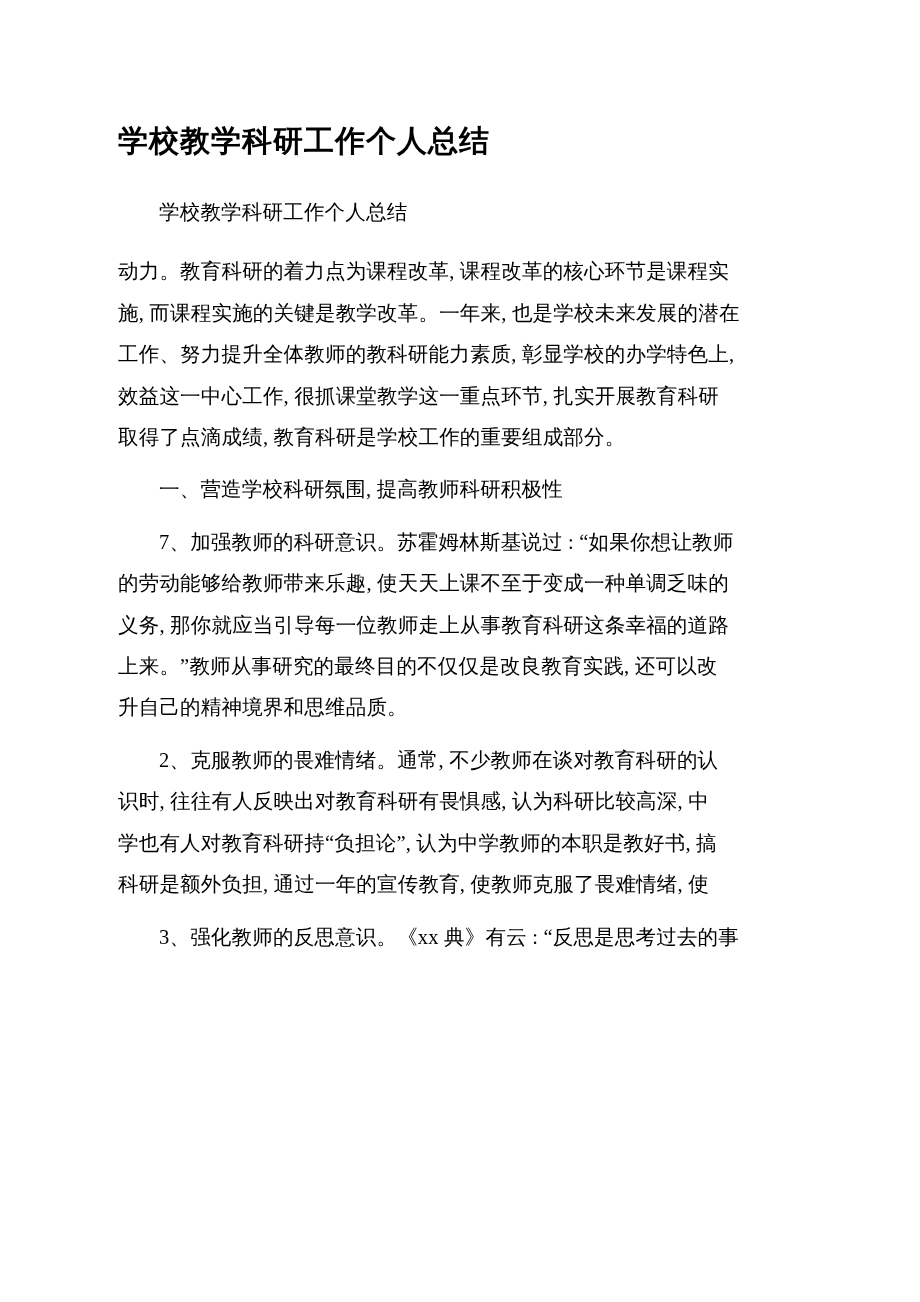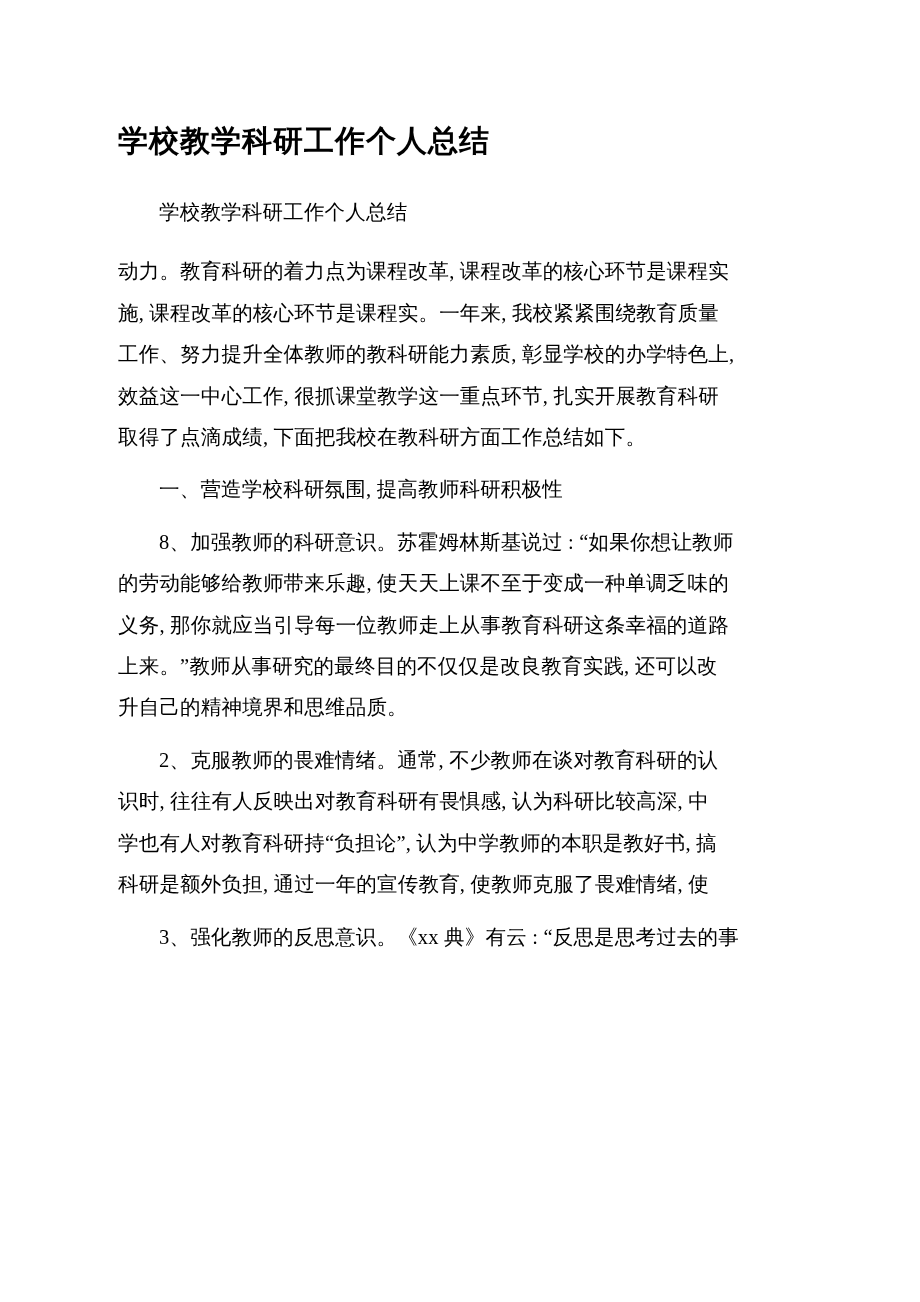--- a/index.html
+++ b/index.html
@@ -64,34 +64,34 @@
 
     <div class="para">
       <p class="line indent-head">学校教学科研工作个人总结</p>
     </div>
     <div class="spacer-sm"></div>
 
     <div class="spacer-sm"></div>
 
     <div class="para">
       <p class="line">动力。教育科研的着力点为课程改革, 课程改革的核心环节是课程实</p>
-      <p class="line">施, 课程改革的核心环节是课程实。一年来, 我校紧紧围绕教育质量</p>
+      <p class="line">施, 而课程实施的关键是教学改革。一年来, 也是学校未来发展的潜在</p>
       <p class="line">工作、努力提升全体教师的教科研能力素质, 彰显学校的办学特色上,</p>
       <p class="line">效益这一中心工作, 很抓课堂教学这一重点环节, 扎实开展教育科研</p>
-      <p class="line">取得了点滴成绩, 下面把我校在教科研方面工作总结如下。</p>
+      <p class="line">取得了点滴成绩, 教育科研是学校工作的重要组成部分。</p>
     </div>
     <div class="spacer-sm"></div>
 
     <div class="para">
       <p class="line indent-head">一、营造学校科研氛围, 提高教师科研积极性</p>
     </div>
     <div class="spacer-sm"></div>
 
     <div class="para">
-      <p class="line indent-head">8、加强教师的科研意识。苏霍姆林斯基说过 : “如果你想让教师</p>
+      <p class="line indent-head">7、加强教师的科研意识。苏霍姆林斯基说过 : “如果你想让教师</p>
       <p class="line">的劳动能够给教师带来乐趣, 使天天上课不至于变成一种单调乏味的</p>
       <p class="line">义务, 那你就应当引导每一位教师走上从事教育科研这条幸福的道路</p>
       <p class="line">上来。”教师从事研究的最终目的不仅仅是改良教育实践, 还可以改</p>
       <p class="line">升自己的精神境界和思维品质。</p>
     </div>
     <div class="spacer-sm"></div>
 
     <div class="para">
       <p class="line indent-head">2、克服教师的畏难情绪。通常, 不少教师在谈对教育科研的认</p>
       <p class="line">识时, 往往有人反映出对教育科研有畏惧感, 认为科研比较高深, 中</p>

